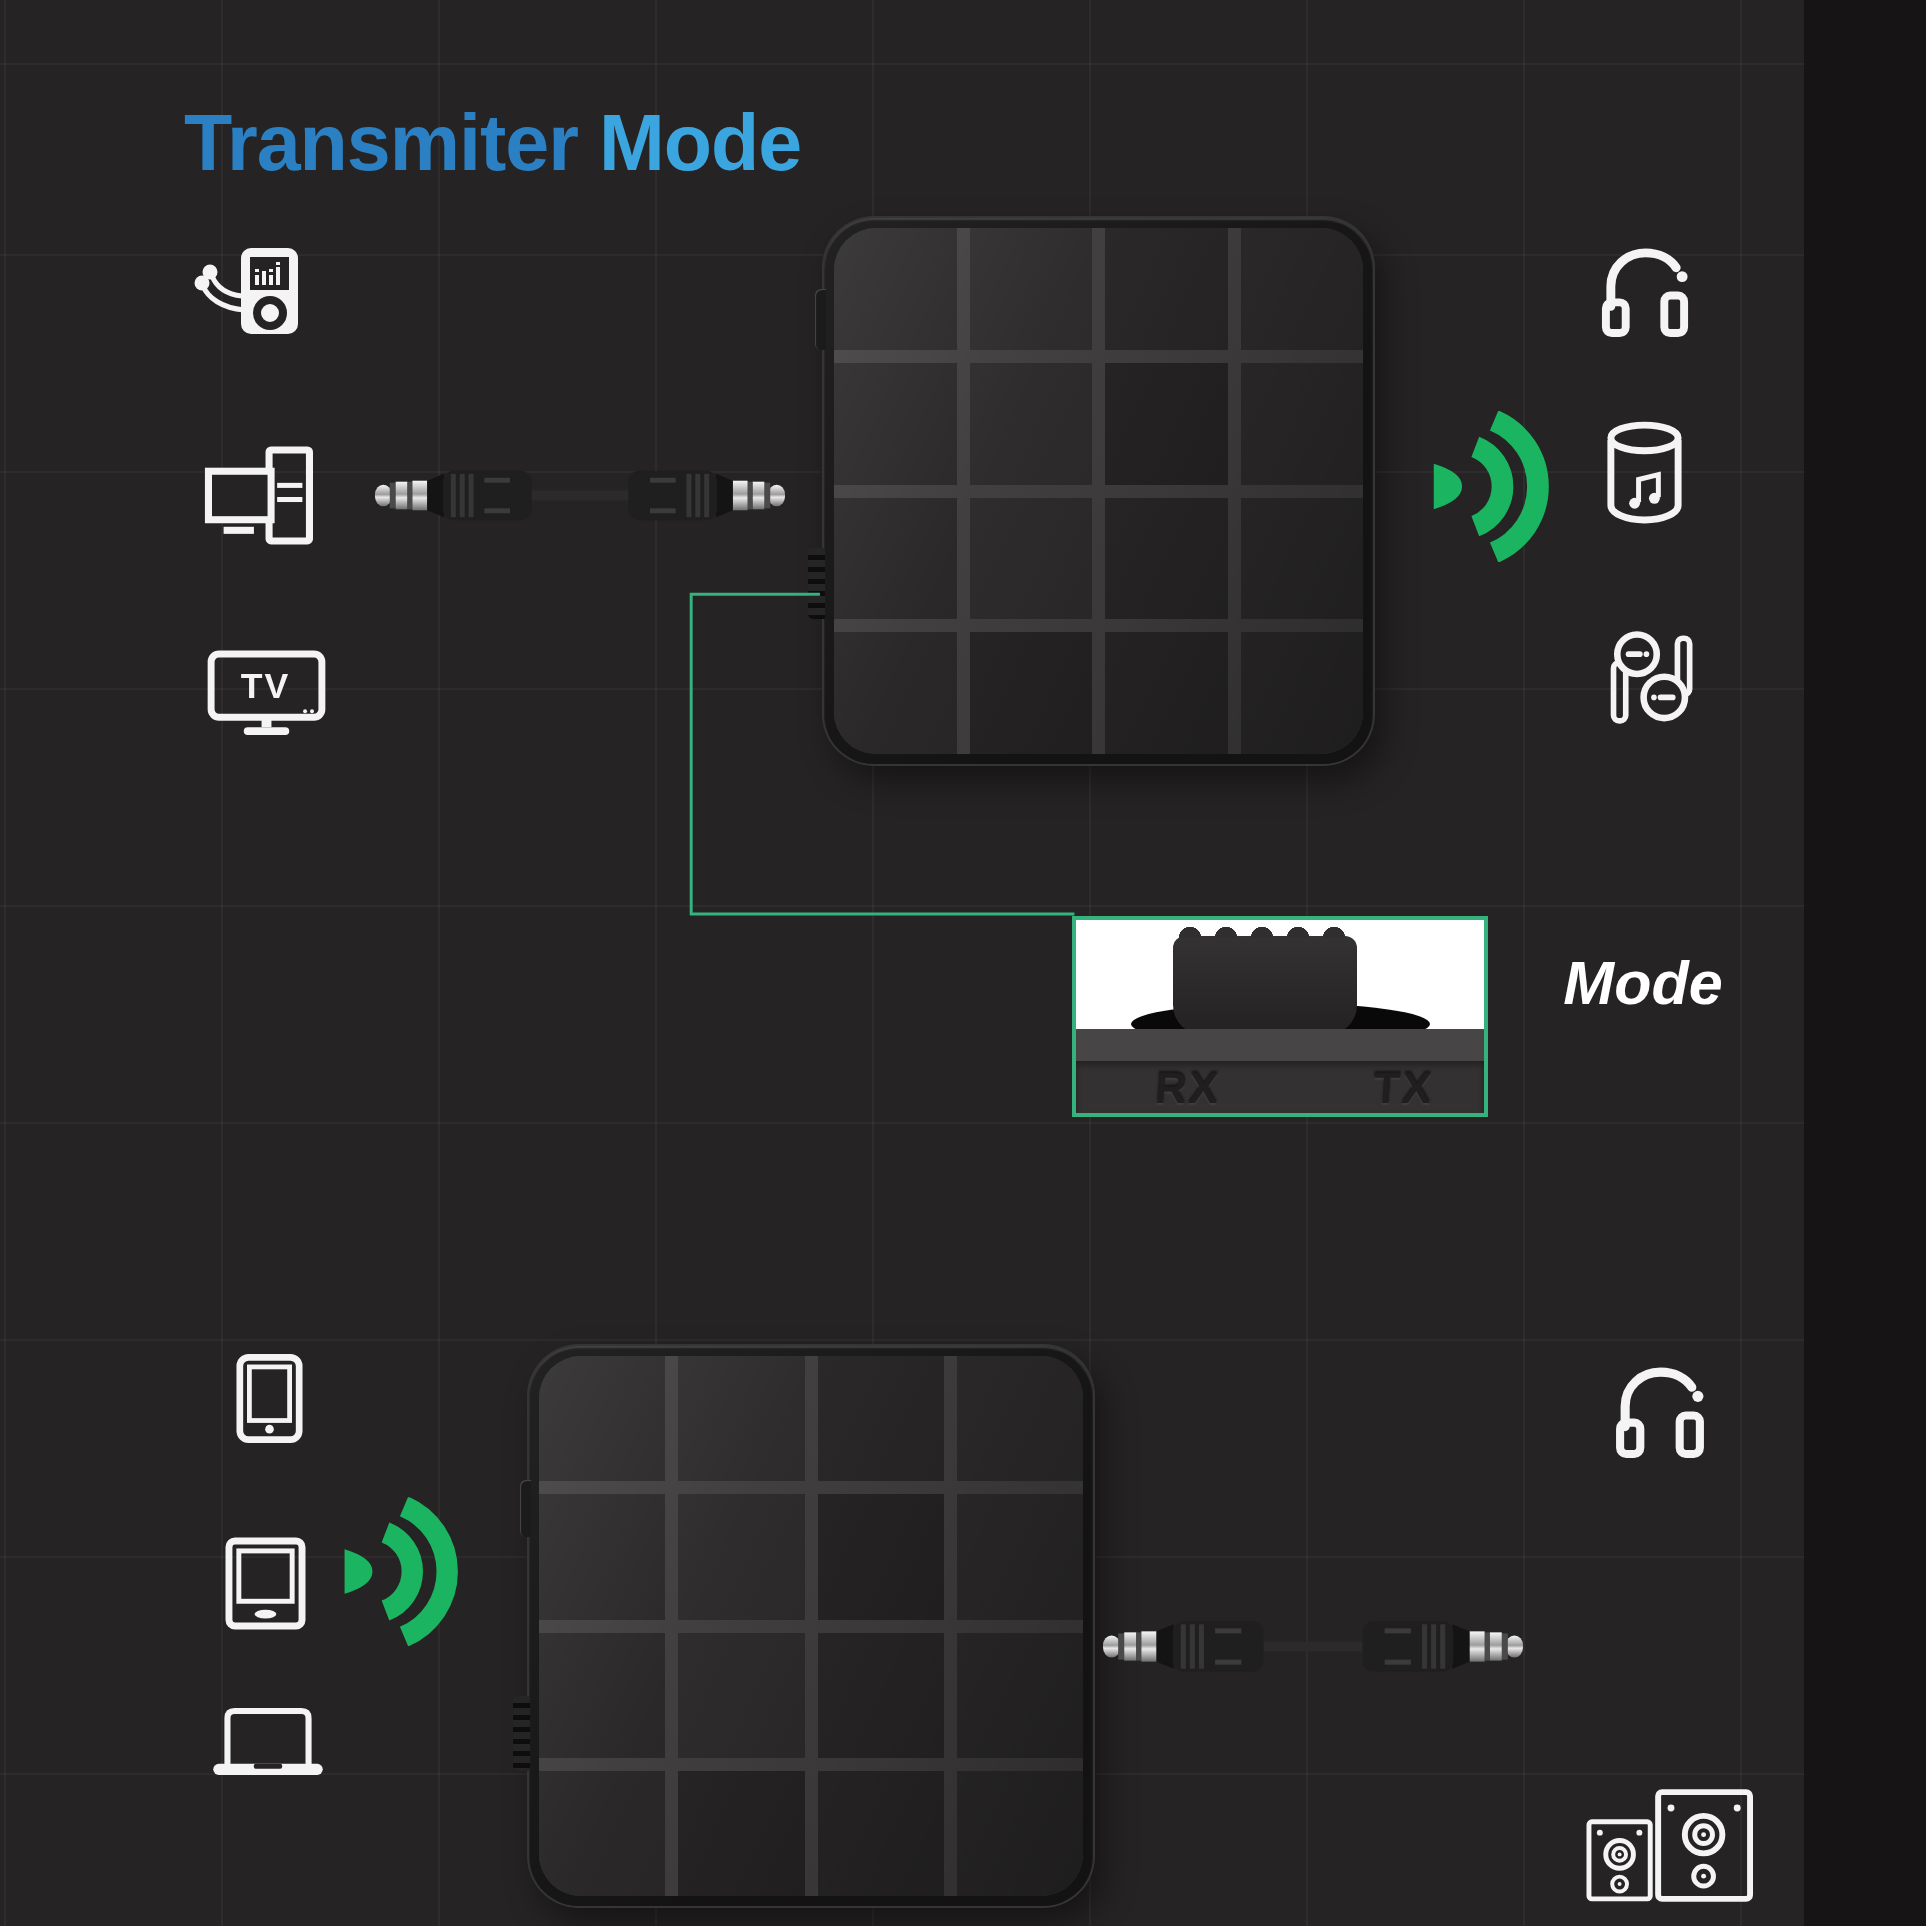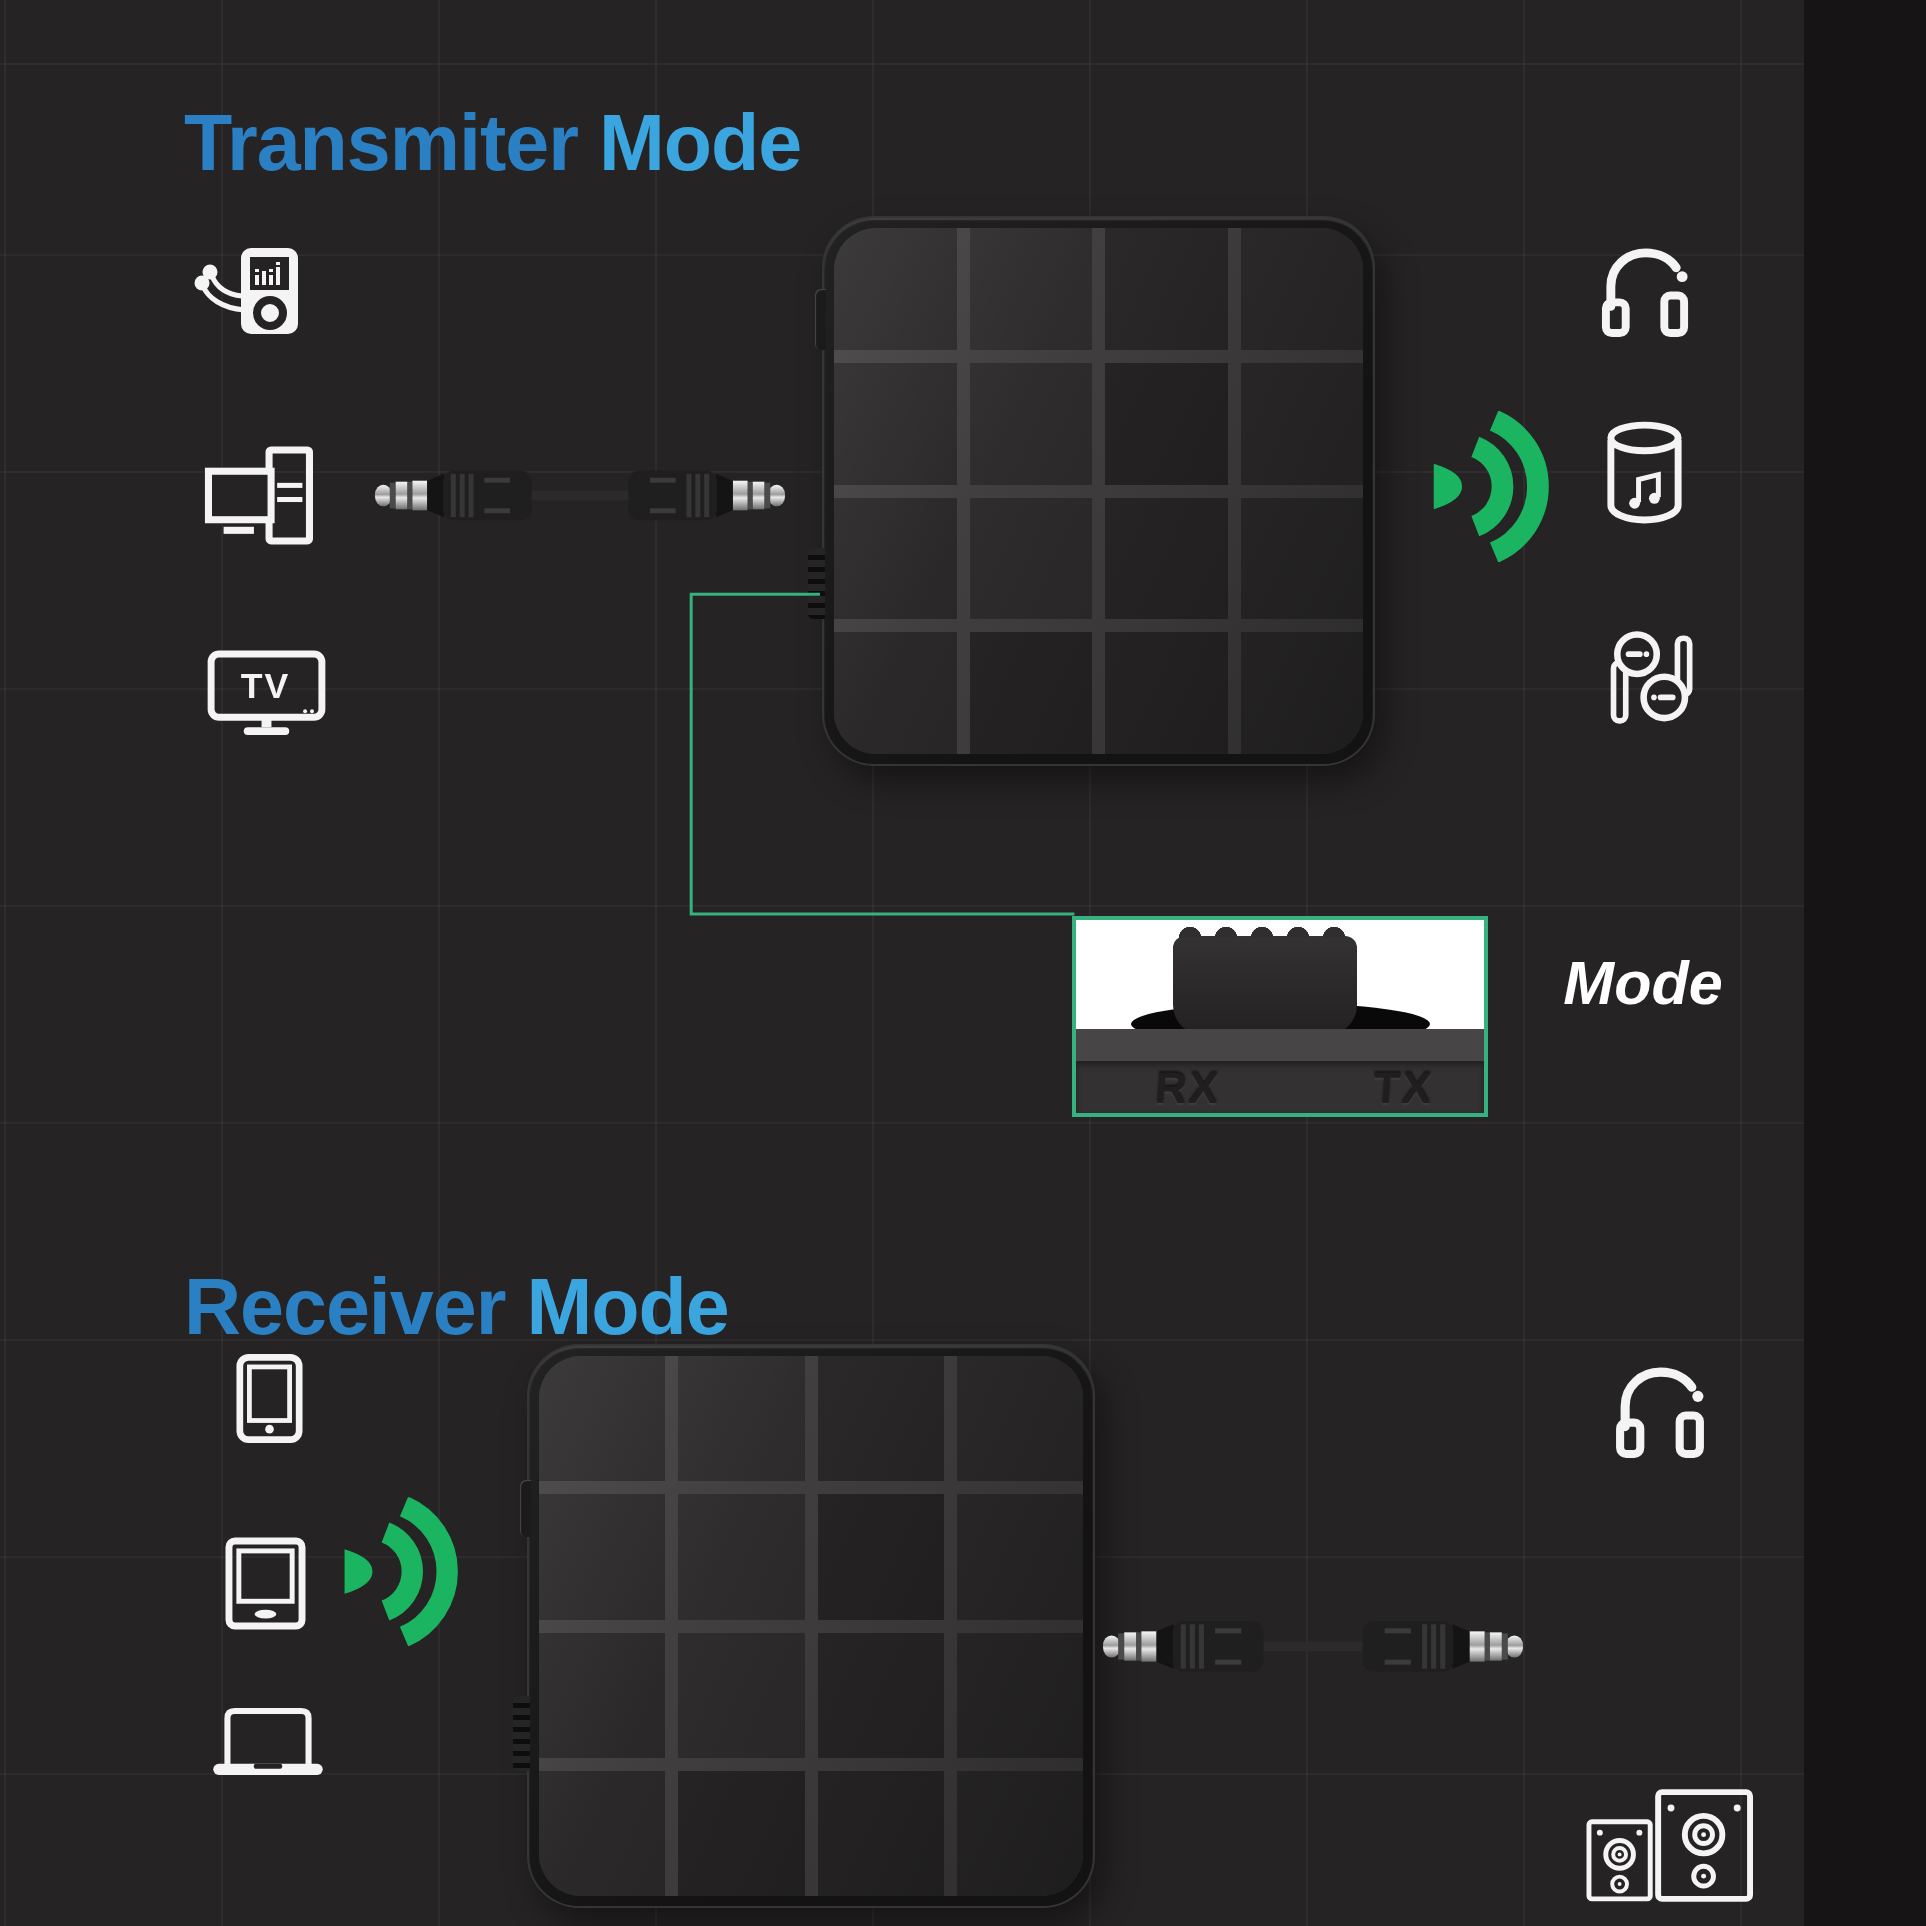--- a/index.html
+++ b/index.html
@@ -229,21 +229,20 @@
     <div class="band"></div>
     <div class="panel"></div>
     <div class="switch-text rx">RX</div>
     <div class="switch-text tx">TX</div>
   </div>
 
   <div class="mode-label">
     <div>Mode</div>
   </div>
 
-  <h1 class="title title-2"><span class="primary">Receiver </span><span class="accent">Mode</span></h1>
 
   <svg id="i-tab" class="icon" viewBox="0 0 70 92">
     <rect x="4" y="3" width="62" height="86" rx="9" fill="none" stroke="currentColor" stroke-width="7"></rect>
     <rect x="14" y="13" width="42" height="56" fill="none" stroke="currentColor" stroke-width="5"></rect>
     <circle cx="35" cy="78" r="4.5" fill="currentColor"></circle>
   </svg>
 
   <svg id="i-ereader" class="icon" viewBox="0 0 80 92">
     <rect x="3" y="3" width="74" height="86" rx="6" fill="none" stroke="currentColor" stroke-width="7"></rect>
     <rect x="13" y="13" width="54" height="51" fill="none" stroke="currentColor" stroke-width="5"></rect>

